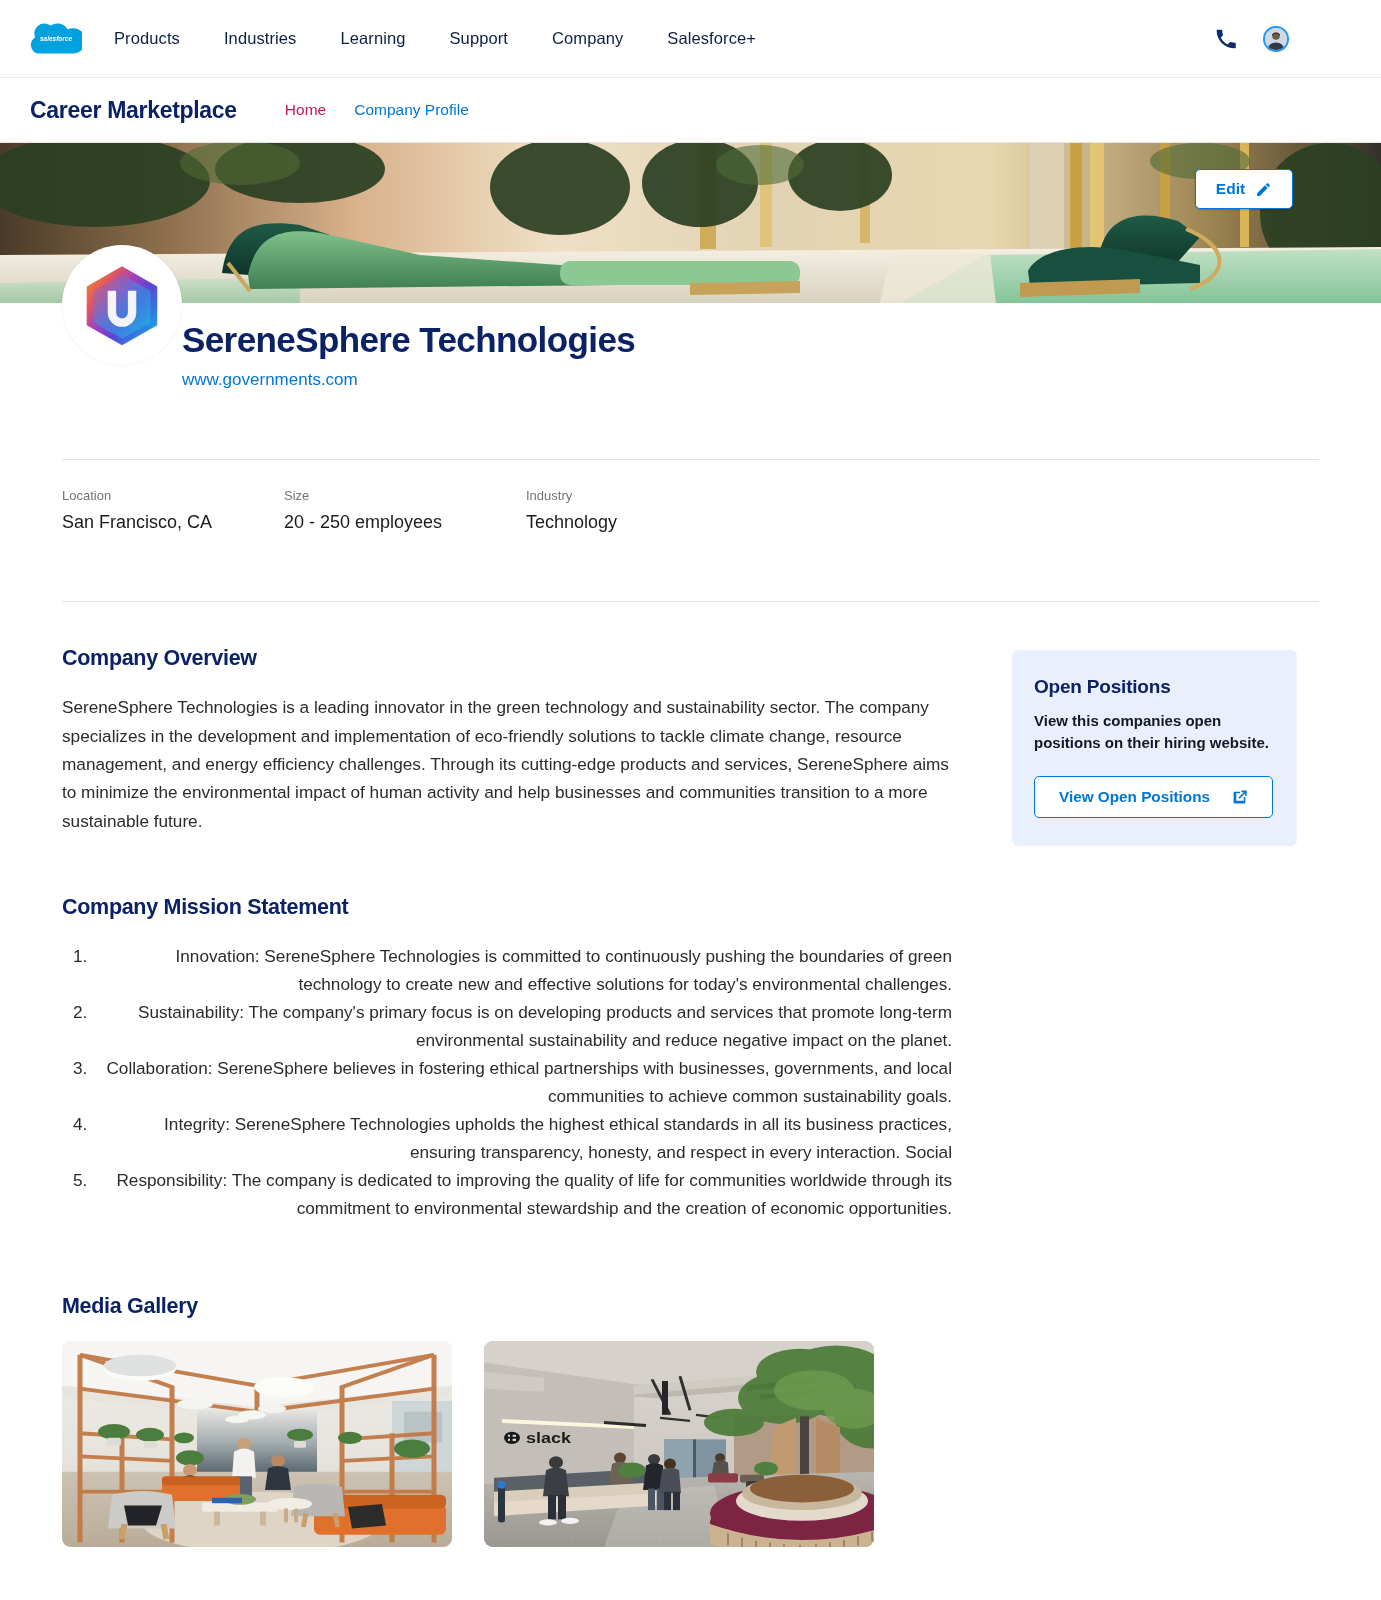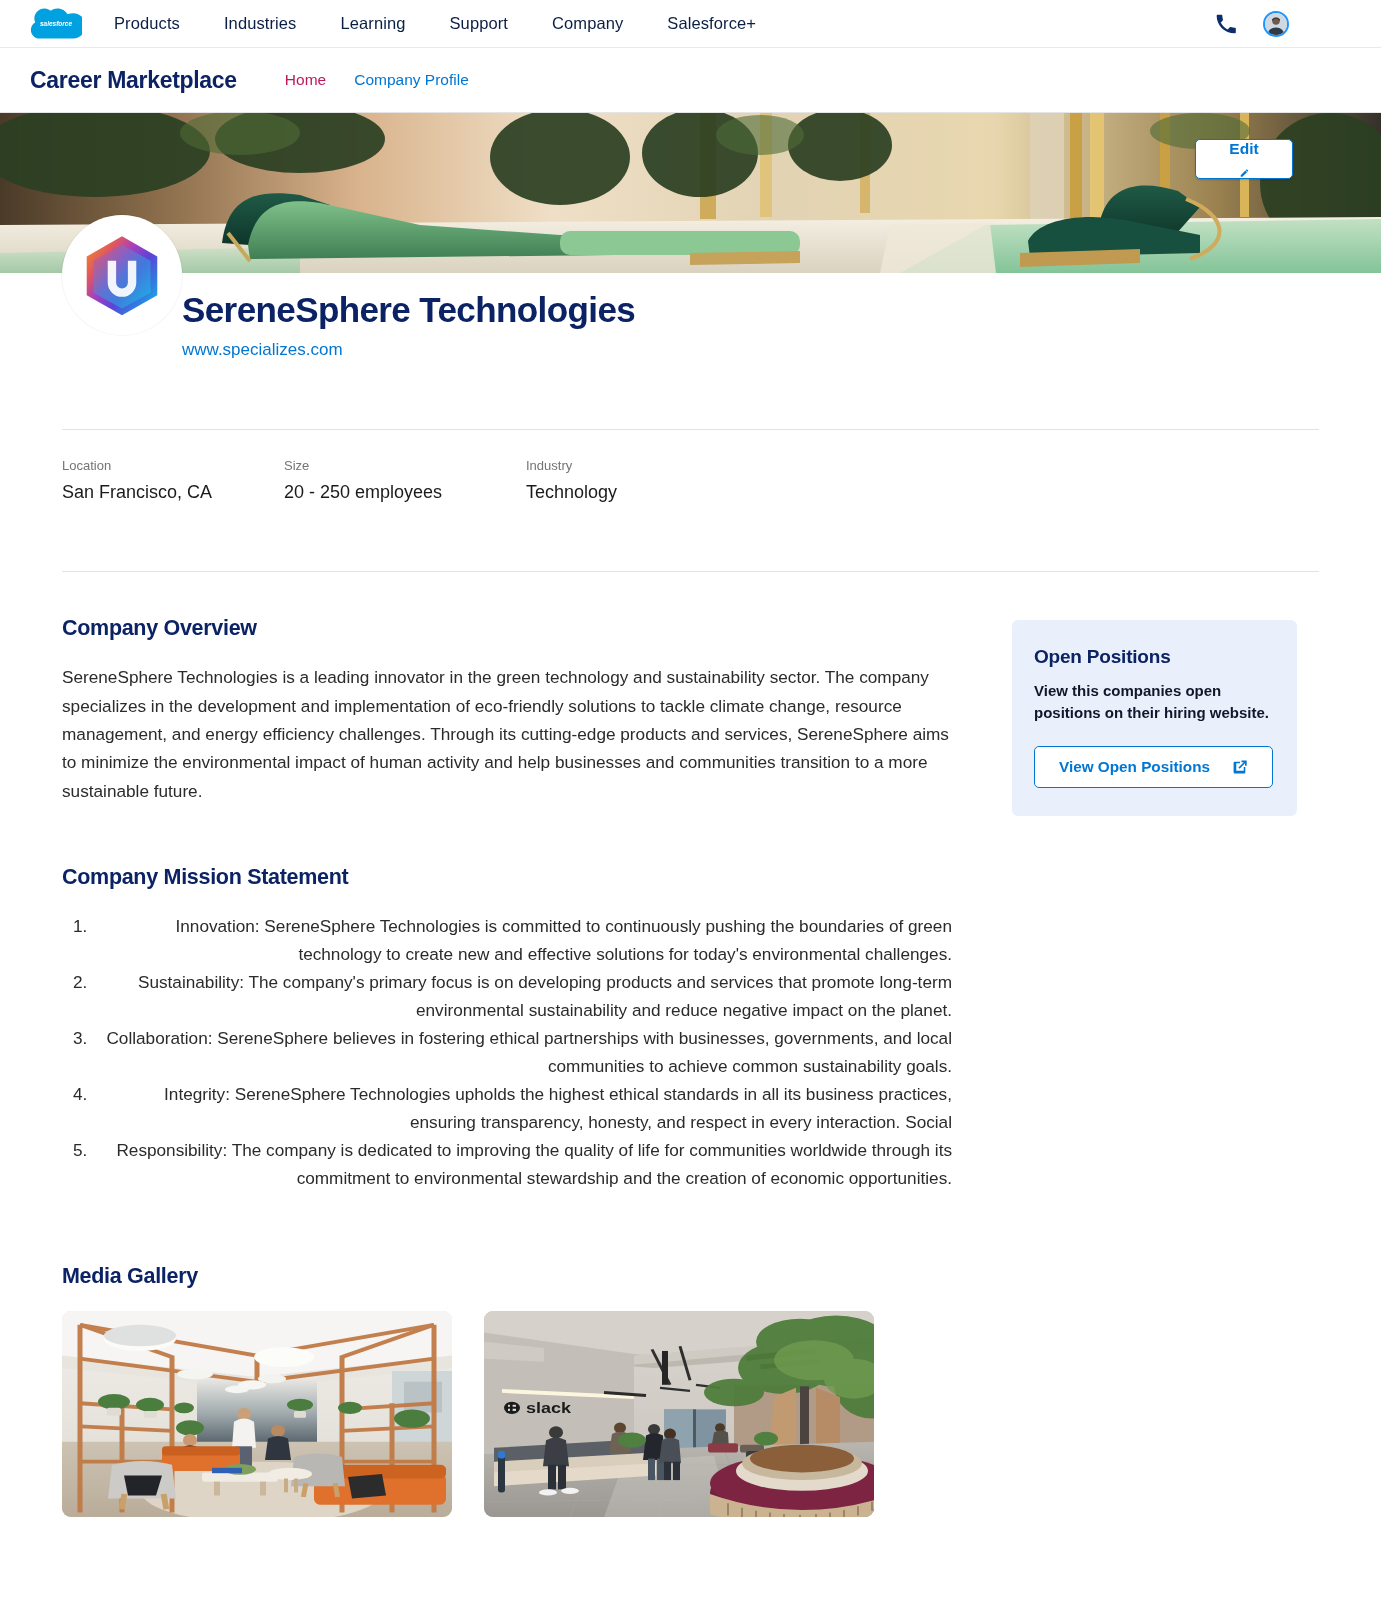--- a/index.html
+++ b/index.html
@@ -14,21 +14,21 @@
   .page {
     width: 1381px;
     min-height: 1600px;
     position: relative;
     background: #fff;
     overflow: hidden;
   }
 
   
   .sf-nav {
-    height: 48px;
+    height: 78px;
     display: flex;
     align-items: center;
     padding: 0 30px 0 30px;
     border-bottom: 1px solid #e9e9ea;
     background: #fff;
     position: relative;
   }
   .sf-logo {
     width: 52px; height: 37px;
     margin-right: 24px;
@@ -111,21 +111,20 @@
     border-radius: 5px;
     height: 40px;
     min-width: 98px;
     display: flex;
     align-items: center;
     justify-content: center;
     gap: 10px;
     cursor: pointer;
     box-shadow: 0 1px 2px rgba(0,0,0,0.18);
     padding: 0 16px;
-    flex-direction: column;
   }
   .edit-btn .lbl { color: #0176d3; font-size: 15.5px; font-weight: 700; }
   .pencil { width: 17px; height: 17px; display:block; }
 
   
   .content {
     padding: 0 62px 0 62px;
     position: relative;
   }
   .profile-head {
@@ -527,21 +526,21 @@
               <stop offset="1" stop-color="#1fc2e6"></stop>
             </linearGradient>
           </defs>
           <polygon points="50,4 92,28 92,74 50,98 8,74 8,28" fill="url(#hexg)"></polygon>
           <polygon points="50,14 84,33 84,71 50,90 16,71 16,33" fill="url(#hexg2)" opacity="0.55"></polygon>
           <path d="M33 33 h10 v26 a7 7 0 0 0 14 0 V33 h10 v26 a17 17 0 0 1 -34 0 z" fill="#ffffff" opacity="0.92"></path>
         </svg>
       </div>
       <div class="head-text">
         <h1 class="company-name">SereneSphere Technologies</h1>
-        <a class="company-url" href="#">www.specializes.com</a>
+        <a class="company-url" href="#">www.governments.com</a>
       </div>
     </div>
 
     <div class="rule"></div>
 
     <div class="meta-row">
       <div class="meta-item loc">
         <div class="meta-label">Location</div>
         <div class="meta-value">San Francisco, CA</div>
       </div>

